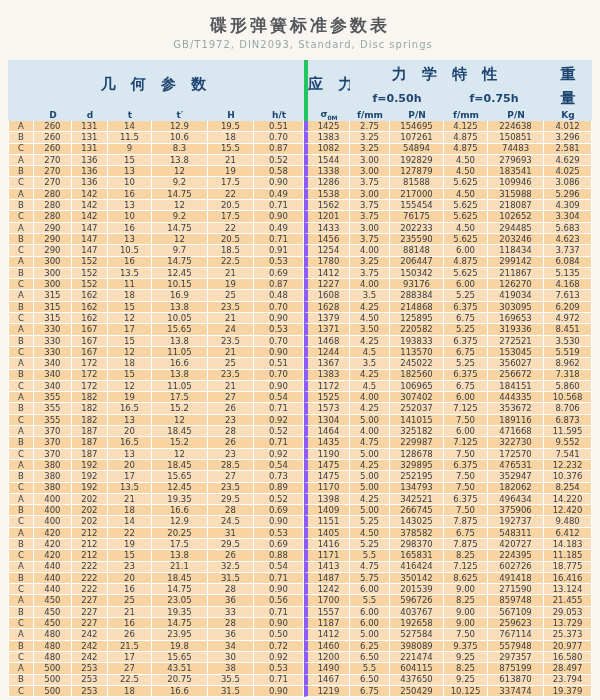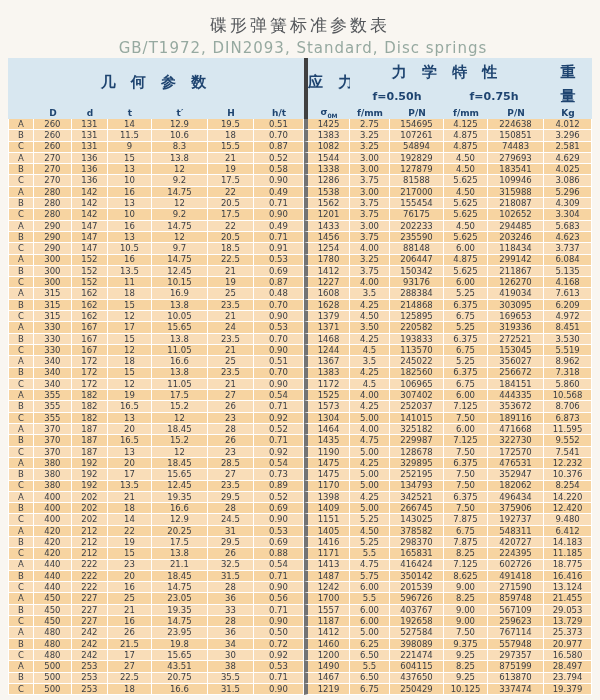--- a/index.html
+++ b/index.html
@@ -7,37 +7,37 @@
     width:600px;height:700px;
     background:#f9f6f1;
     font-family:"DejaVu Sans", sans-serif;
     overflow:hidden;
   }
   .page-title{
     margin:14px 0 2px 0;
     text-align:center;
     font-family:"DejaVu Serif", serif;
     font-size:17px;
-    font-weight:400;
+    font-weight:700;
     letter-spacing:3px;
     color:#54575b;
   }
   .page-subtitle{
     text-align:center;
-    font-size:15px;
+    font-size:10px;
     letter-spacing:1px;
     color:#96a9a0;
     margin-left:6px;
   }
   table{
     border-collapse:separate;
     border-spacing:0;
     table-layout:fixed;
     width:584px;
-    margin:1px auto 0 auto;
+    margin:10px auto 0 auto;
   }
   td{box-sizing:border-box;padding:0;text-align:center;vertical-align:middle;overflow:hidden;white-space:nowrap;}
   thead td{
     background:#d8e7f0;
     color:#1e4470;
   }
   tr.group-row td{height:29px;font-size:15px;font-weight:bold;letter-spacing:5px;}
   tr.group-row td.weight-cell{letter-spacing:0;}
   tr.sub-row td{height:14px;font-size:11px;font-weight:600;letter-spacing:0;}
   tr.cols-row td{height:13px;font-size:9px;font-weight:600;letter-spacing:0;}
@@ -45,22 +45,22 @@
   tbody td{
     background:#f7d4a1;
     height:11.3px;
     font-size:8.5px;
     line-height:1;
     color:#3b3e44;
     border-right:1px solid #fff;
     border-bottom:1px solid #fff;
   }
   tbody tr:nth-child(even) td{background:#f9ddb8;}
-  tbody td.sigma-col{border-left:4px solid #737373;}
-  thead td.sigma-col{border-left:4px solid #404040;}
+  tbody td.sigma-col{border-left:4px solid #8b5cf6;}
+  thead td.sigma-col{border-left:4px solid #22c55e;}
   tbody tr td:first-child{border-left:1px solid #fff;}
 </style>
 </head>
 <body>
 
 <div class="page-title">碟形弹簧标准参数表</div>
 <div class="page-subtitle">GB/T1972, DIN2093, Standard, Disc springs</div>
 
 <table>
   <colgroup>

